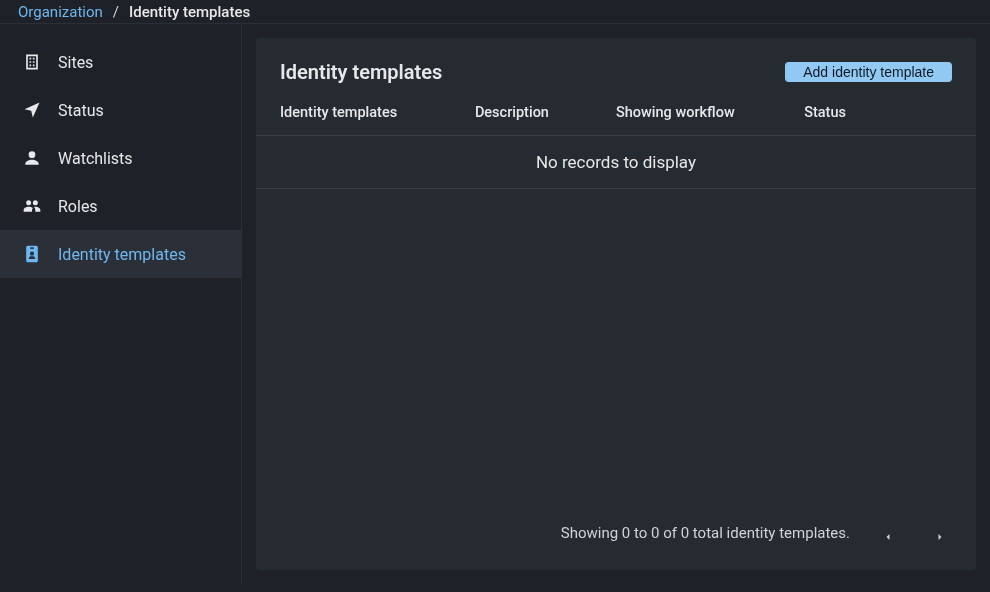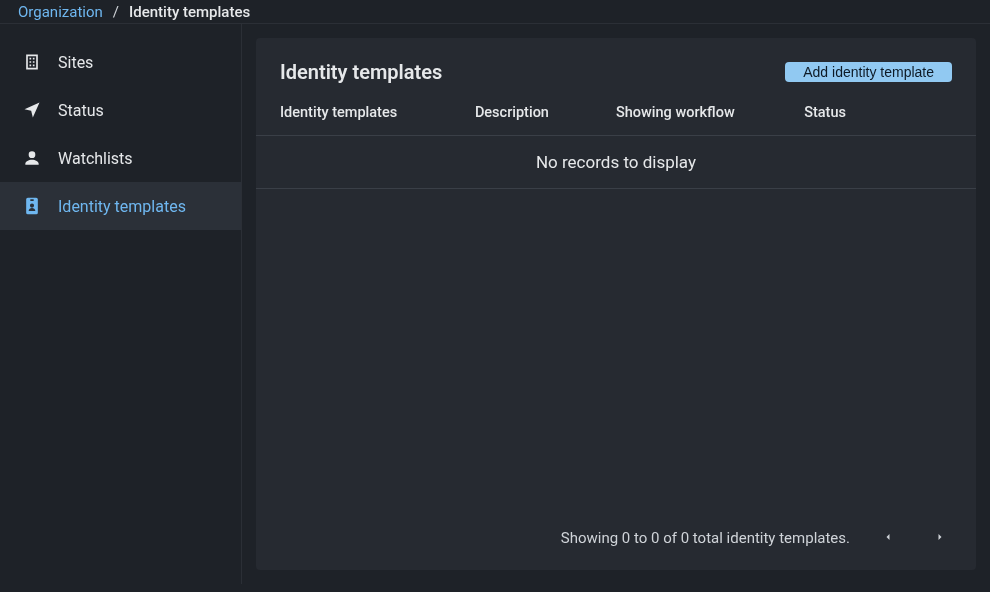--- a/index.html
+++ b/index.html
@@ -112,21 +112,20 @@
     text-align: center;
     padding: 16px 0;
     border-bottom: 1px solid #3a3f47;
     font-size: 17px;
   }
 
   .spacer { flex: 1; }
 
   .panel-footer {
     display: flex;
-    align-items: center;
     justify-content: flex-end;
     padding: 16px 22px 18px 22px;
     gap: 24px;
     font-size: 15px;
     color: #cfd3d8;
   }
   .pager-btn {
     width: 28px; height: 28px;
     display: inline-flex; align-items: center; justify-content: center;
     cursor: pointer;
@@ -161,20 +160,28 @@
       </span>
       <span>Status</span>
     </div>
     <div class="nav-item">
       <span class="icon">
         <svg viewBox="0 0 24 24">
             <path d="M12 12a4 4 0 100-8 4 4 0 000 8zm0 2c-4 0-8 2-8 5v1h16v-1c0-3-4-5-8-5z"></path>
           </svg>
       </span>
       <span>Watchlists</span>
+    </div>
+    <div class="nav-item">
+      <span class="icon">
+        <svg viewBox="0 0 24 24">
+            <path d="M8 11a3 3 0 100-6 3 3 0 000 6zm8 0a3 3 0 100-6 3 3 0 000 6zm-8 2c-3 0-6 1.5-6 4v2h10v-2c0-1 .4-1.9 1.1-2.6C11.7 13.5 9.7 13 8 13zm8 0c-.6 0-1.2.1-1.8.2 1.1.9 1.8 2.1 1.8 3.8v2h6v-2c0-2.5-3-4-6-4z"></path>
+          </svg>
+      </span>
+      <span>Roles</span>
     </div>
     <div class="nav-item active">
       <span class="icon">
         <svg viewBox="0 0 24 24">
             <path d="M7 2h10a2 2 0 012 2v16a2 2 0 01-2 2H7a2 2 0 01-2-2V4a2 2 0 012-2zm3 2v2h4V4h-4zm2 5a2.5 2.5 0 100 5 2.5 2.5 0 000-5zm-4 9h8c0-2-2-3.5-4-3.5s-4 1.5-4 3.5z"></path>
           </svg>
       </span>
       <span>Identity templates</span>
     </div>
   </nav>

